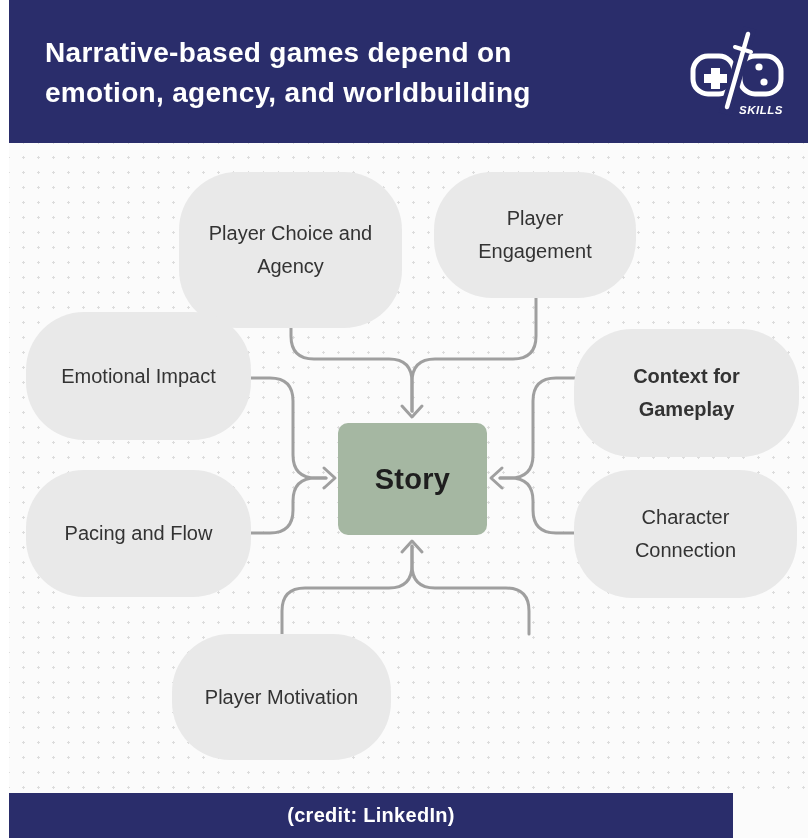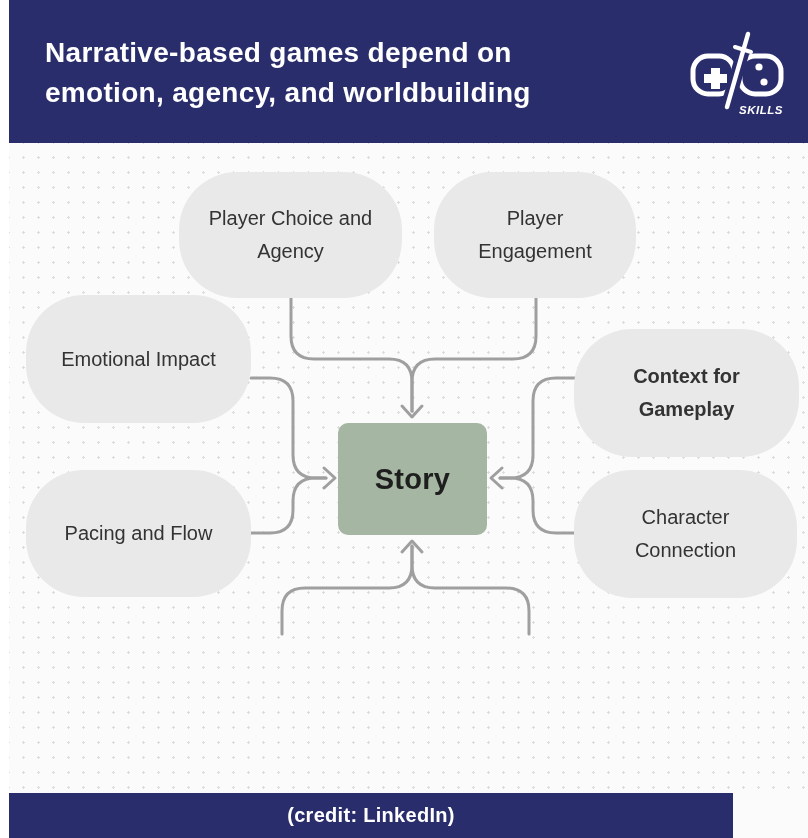--- a/index.html
+++ b/index.html
@@ -40,23 +40,23 @@
     background-size:15px 15px;background-position:7px 7px;
   }
   .connectors{position:absolute;left:0;top:0;width:808px;height:649px;}
   .connectors path{stroke:var(--c-line);stroke-width:3;fill:none;
     stroke-linecap:round;stroke-linejoin:round;}
   .node{
     position:absolute;display:flex;align-items:center;justify-content:center;
     background:var(--c-node);border-radius:58px;text-align:center;
     color:var(--c-nodetext);font-size:20px;line-height:33px;padding:0 20px;
   }
-  .n1{left:170px;top:29px;width:223px;height:126px;}
+  .n1{left:170px;top:29px;width:223px;height:156px;}
   .n2{left:425px;top:29px;width:202px;height:126px;}
-  .n3{left:17px;top:152px;width:225px;height:128px;padding:12px 10px;}
+  .n3{left:17px;top:169px;width:225px;height:128px;padding:12px 10px;}
   .n4{left:565px;top:186px;width:225px;height:128px;font-weight:bold;}
   .n5{left:17px;top:327px;width:225px;height:127px;padding:16px 10px;}
   .n6{left:565px;top:327px;width:223px;height:128px;}
   .n7{left:163px;top:491px;width:219px;height:126px;padding:0 10px;}
   .n8{left:413px;top:491px;width:212px;height:126px;padding:0 10px;}
   .story{
     position:absolute;left:329px;top:280px;width:149px;height:112px;
     display:flex;align-items:center;justify-content:center;
     background:var(--c-story);border-radius:10px;
     color:#1e1e1e;font-size:29px;font-weight:bold;letter-spacing:0.3px;
@@ -131,20 +131,23 @@
     </div>
     <div class="node n4">
       <span>Context for Gameplay</span>
     </div>
     <div class="node n5">
       <span>Pacing and Flow</span>
     </div>
     <div class="node n6">
       <span>Character Connection</span>
     </div>
+    <div class="node n7">
+      <span>Player Motivation</span>
+    </div>
 
     <div class="story">
       <span>Story</span>
     </div>
   </div>
 
   <div class="footer">
     <span class="credit">(credit: LinkedIn)</span>
   </div>
 

